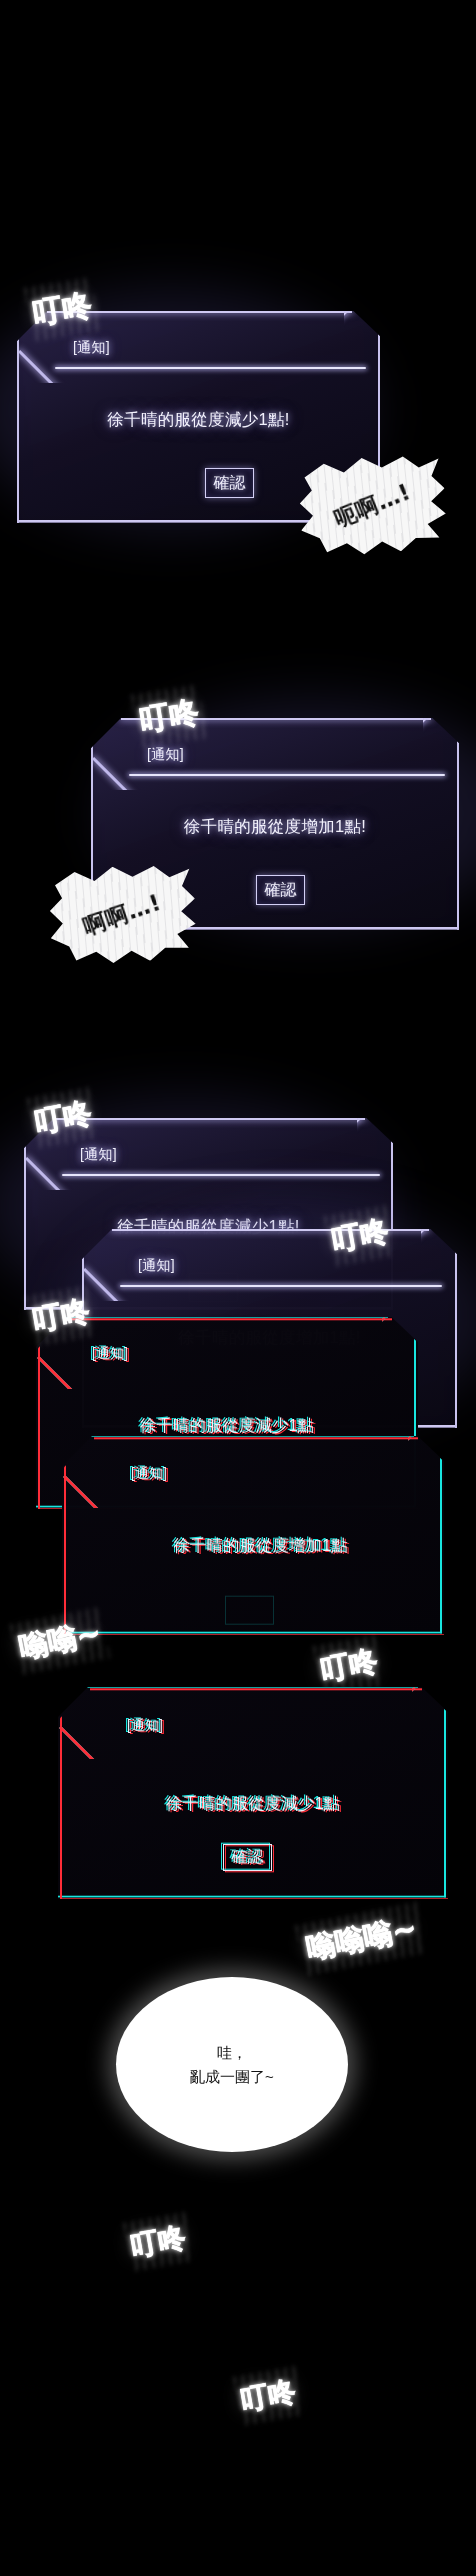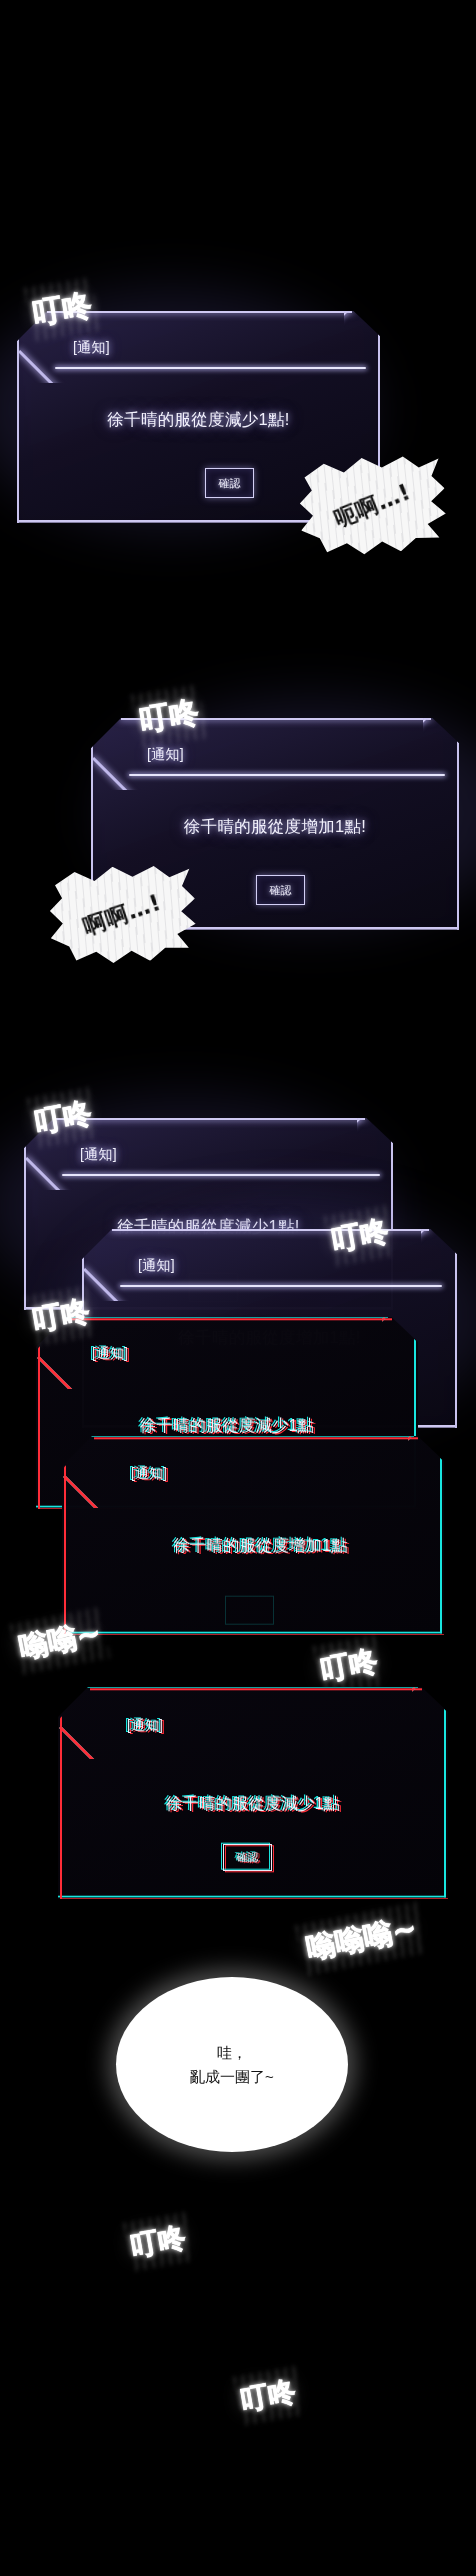--- a/index.html
+++ b/index.html
@@ -65,21 +65,21 @@
     position:absolute; height:2px; border-radius:1.3px;
     background:#e7e5fb; box-shadow:0 0 5.3px 1.3px rgba(190,185,250,.75);
   }
   .p-msg{
     position:absolute; font-size:16.5px; letter-spacing:0.3px; white-space:nowrap;
     color:#f2f1fc; text-shadow:0 0 6.6px rgba(200,195,255,.95),0 0 14.6px rgba(140,130,230,.55);
   }
   .p-btn{
     position:absolute; box-sizing:border-box;
     border:1.3px solid #d4d0f5; background:rgba(30,24,56,.55);
-    color:#f1f0fc; font-size:11px; line-height:1;
+    color:#f1f0fc; font-size:16px; line-height:1;
     display:flex; align-items:center; justify-content:center;
     text-shadow:0 0 5.3px rgba(200,195,255,.9);
     box-shadow:0 0 6.6px rgba(170,162,235,.55), inset 0 0 6.6px rgba(120,110,200,.25);
   }
 
   
   .panel.glitch{
     background:linear-gradient(160deg, rgba(8,6,14,.98) 0%, rgba(4,3,8,1) 100%);
     filter:none;
   }

